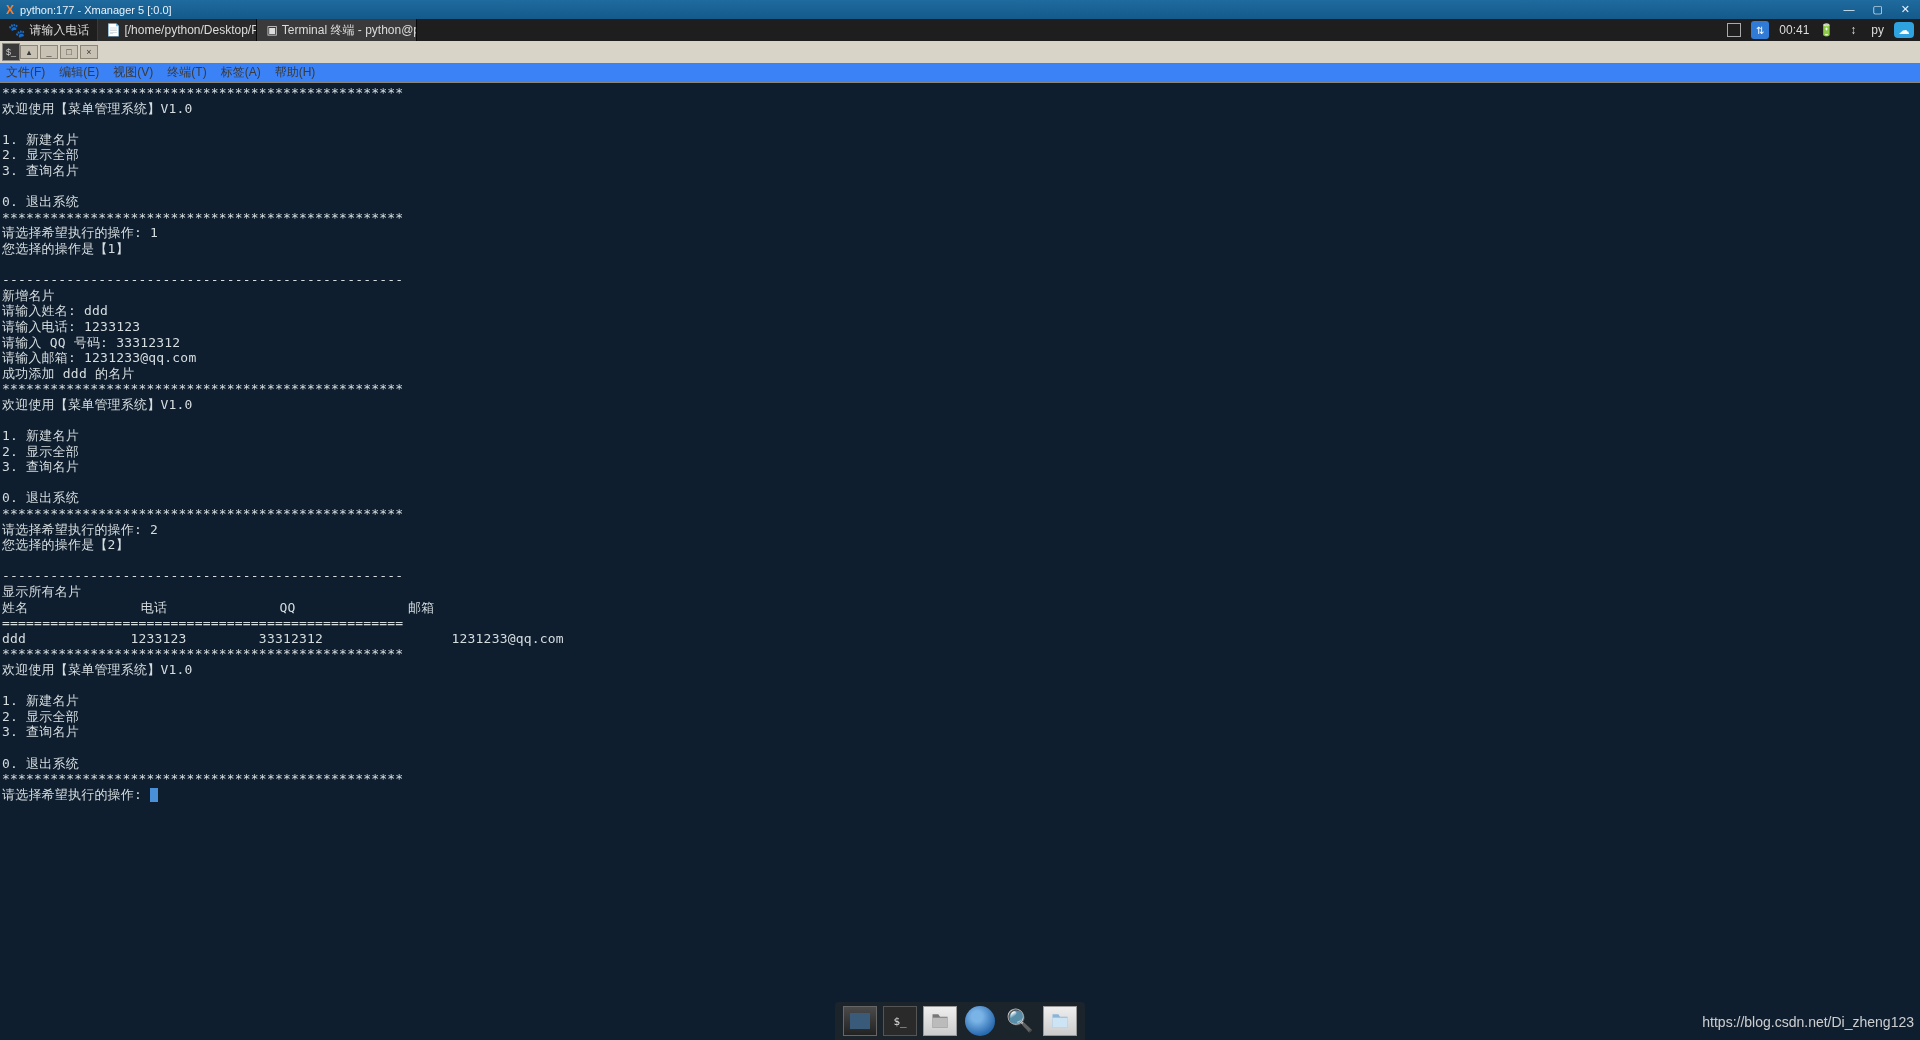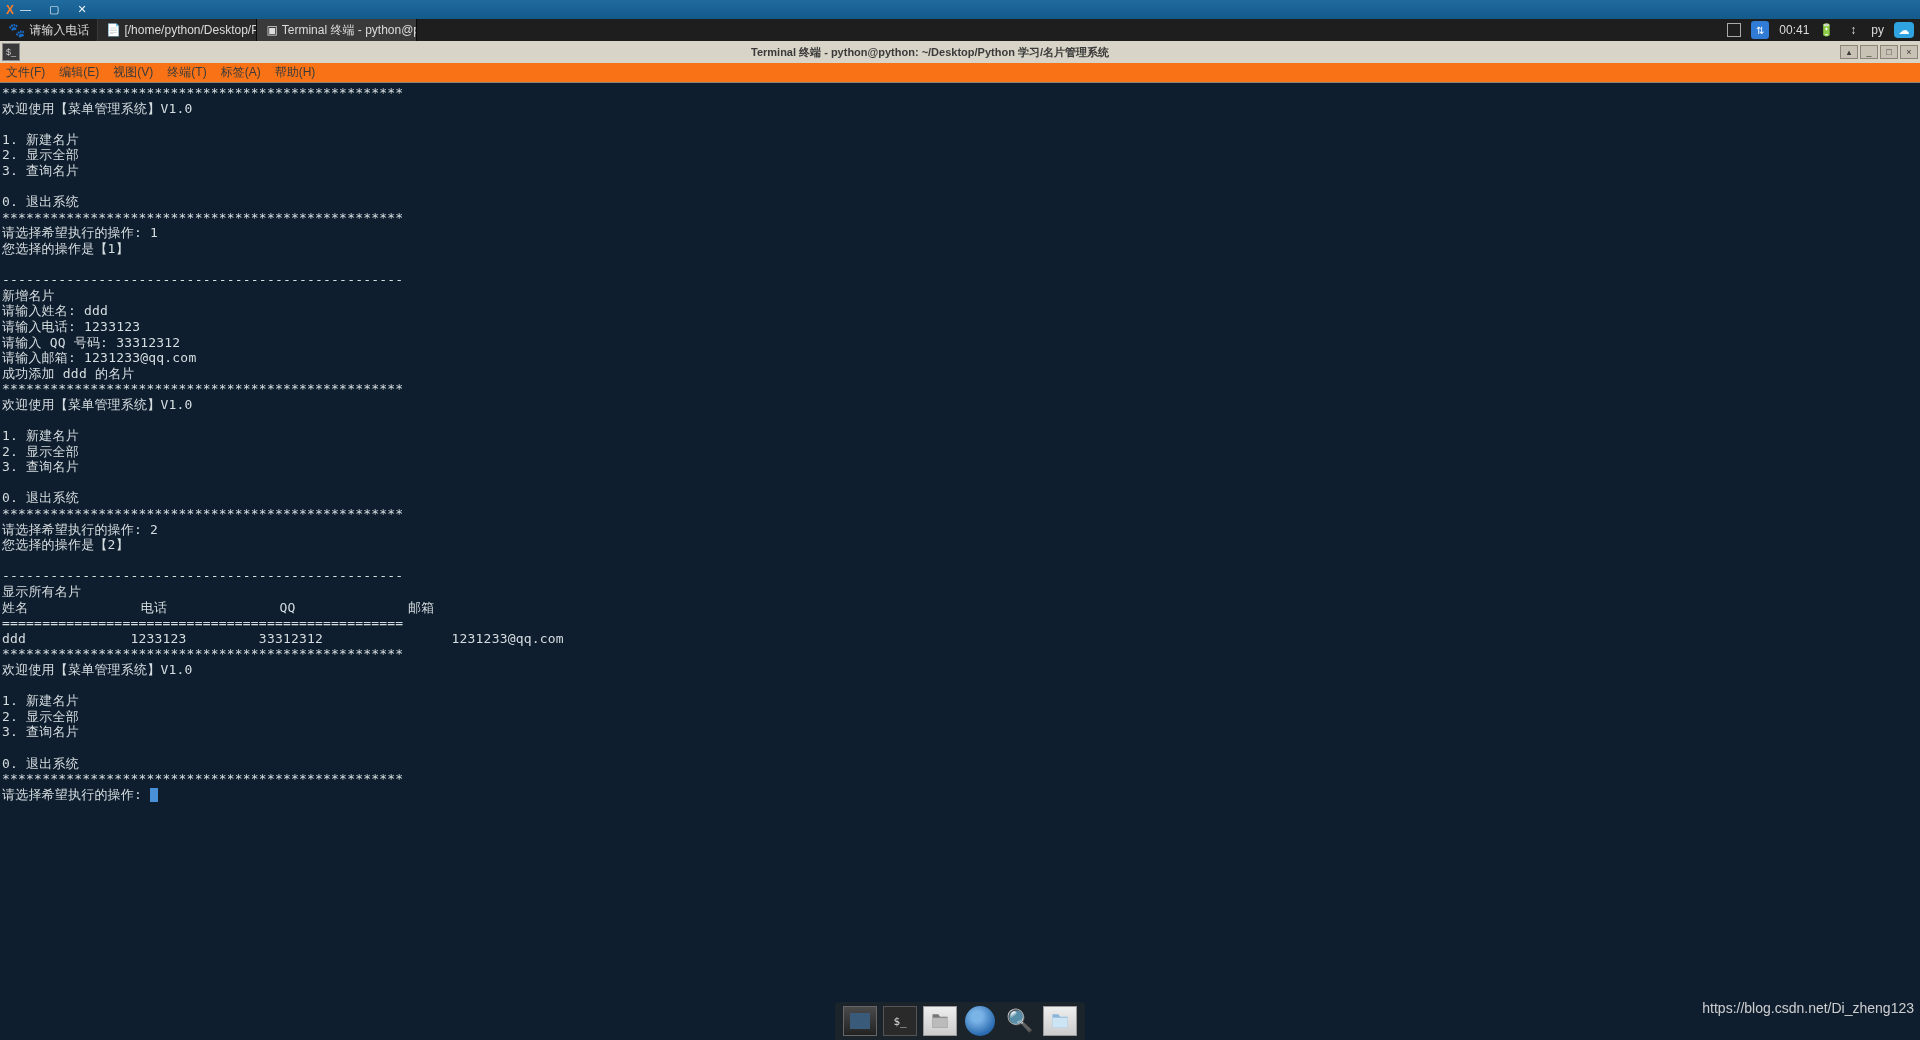--- a/index.html
+++ b/index.html
@@ -100,21 +100,21 @@
 .term-titlebar .ttitle { flex:1; text-align:center; font-weight:bold; }
 .term-titlebar .tbtns { display:flex; gap:2px; margin-right:2px; }
 .term-titlebar .tbtn {
   width:18px; height:14px; background:#c8c2b4; border:1px solid #8a8577;
   display:flex; align-items:center; justify-content:center; font-size:9px;
 }
 
 
 .term-menubar {
   height: 20px;
-  background: #f97316;
+  background: #3b82f6;
   border-bottom: 1px solid #8a8577;
   display: flex;
   align-items: center;
   padding-left: 6px;
   gap: 14px;
   font-size: 12px;
   color: #3a3a3a;
 }
 .term-menubar .menu-item { cursor: pointer; }
 
@@ -165,32 +165,33 @@
 .dock-globe {
   width:30px; height:30px; border-radius:50%;
   background: radial-gradient(circle at 40% 35%, #7ab3e6 20%, #2a6bb0 70%);
 }
 .dock-magnify { color:#ccc; font-size:22px; }
 
 
 .watermark {
   position:absolute;
   right:6px;
-  bottom:24px;
+  bottom:10px;
   color:#e0e0e0;
   font-size:14px;
   opacity:0.9;
   margin-top:18px;
 }
 </style>
 </head>
 <body>
 
 <div class="xmanager-bar">
   <span class="x-logo">X</span>
+  <span class="x-title">python:177 - Xmanager 5 [:0.0]</span>
   <div class="win-btns">
     <span class="win-btn">—</span>
     <span class="win-btn">▢</span>
     <span class="win-btn">✕</span>
   </div>
 </div>
 
 <div class="linux-panel">
   <div class="panel-left">
     <div class="app-menu">
@@ -213,21 +214,20 @@
     <span class="tray-icon">🔋</span>
     <span class="tray-icon">↕</span>
     <span>py</span>
     <span class="cloud-icon">☁</span>
   </div>
 </div>
 
 <div class="term-window">
   <div class="term-titlebar">
     <span class="term-icon">$_</span>
-    <span class="ttitle">Terminal 终端 - python@python: ~/Desktop/Python 学习/名片管理系统</span>
     <div class="tbtns">
       <span class="tbtn">▴</span>
       <span class="tbtn">_</span>
       <span class="tbtn">□</span>
       <span class="tbtn">×</span>
     </div>
   </div>
   <div class="term-menubar">
     <span class="menu-item">文件(F)</span>
     <span class="menu-item">编辑(E)</span>

